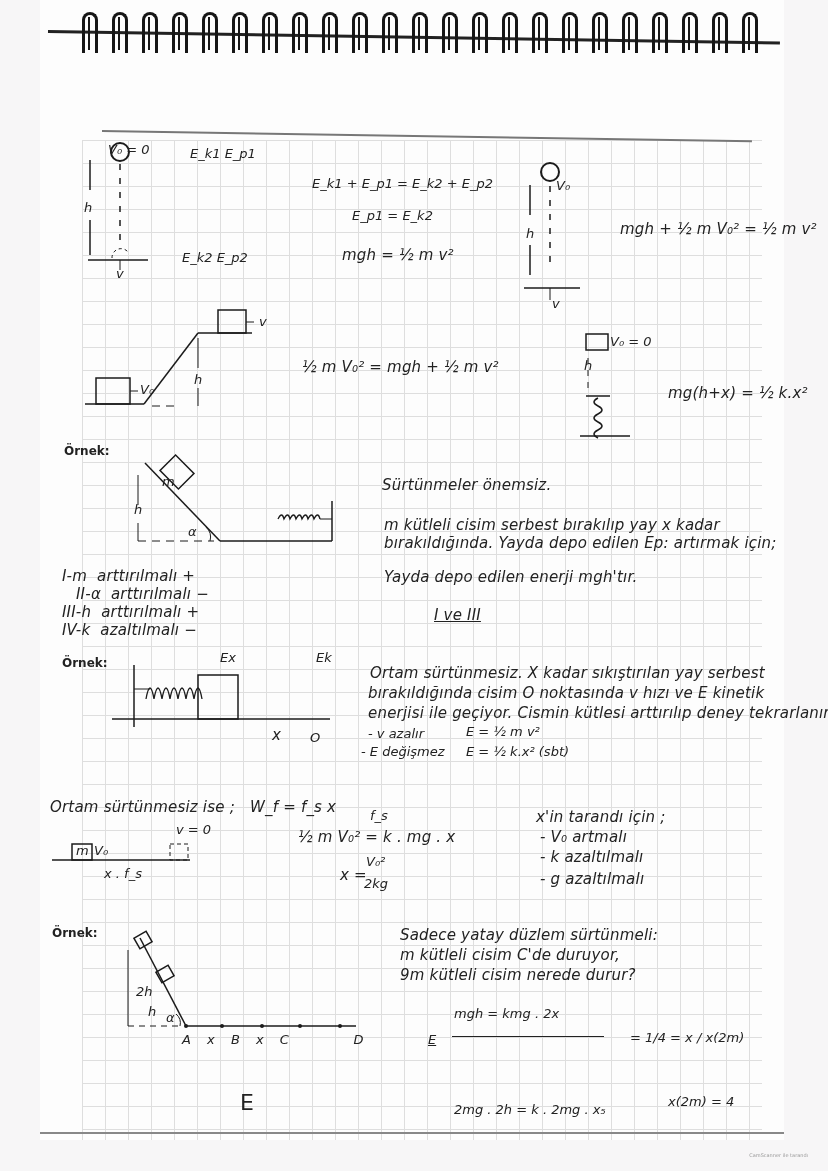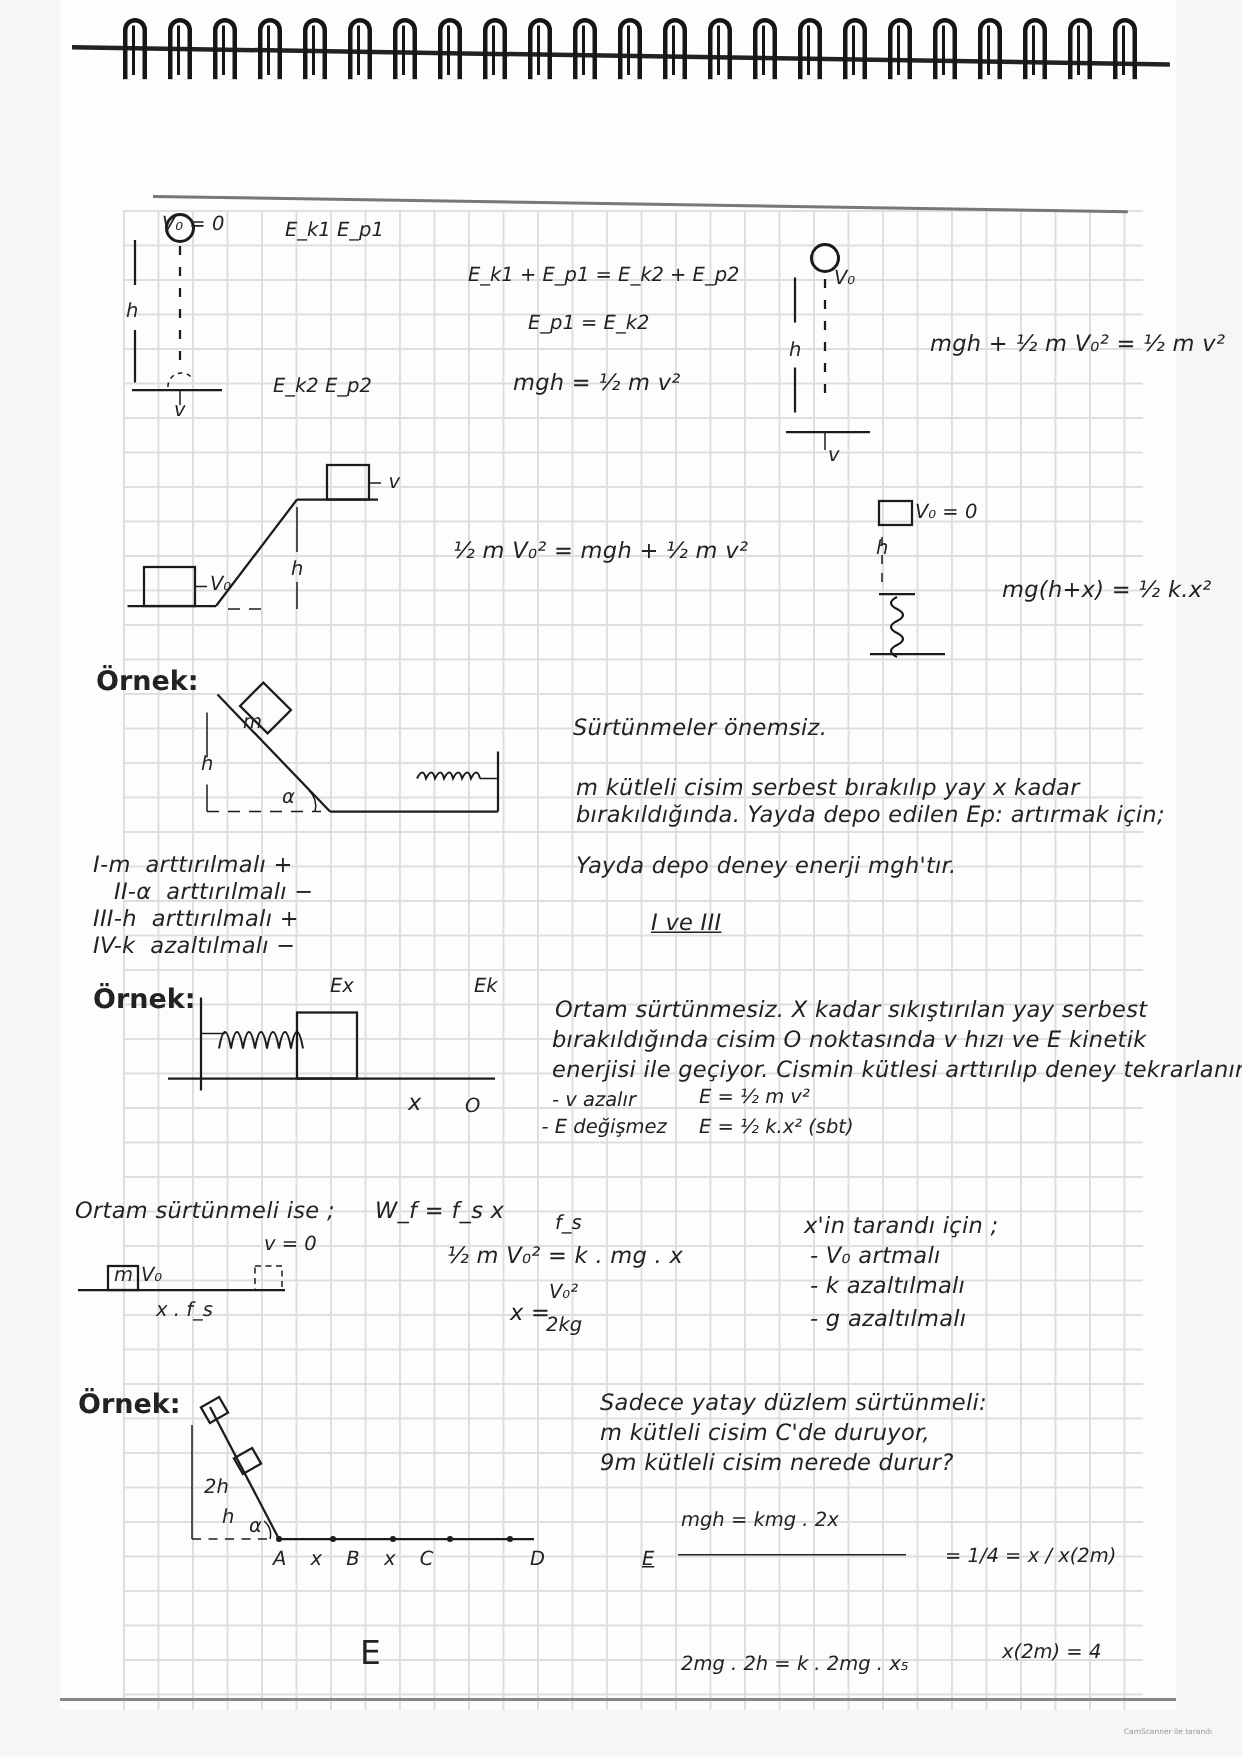--- a/index.html
+++ b/index.html
@@ -7,21 +7,21 @@
   .paper{position:absolute;left:40px;top:0;width:744px;height:1140px;background:#fdfdfd;}
   .grid{position:absolute;left:82px;top:140px;width:680px;height:1000px;
     background-image:linear-gradient(#d9d9d9 1px,transparent 1px),linear-gradient(90deg,#d9d9d9 1px,transparent 1px);
     background-size:23px 23px;opacity:.85;}
   .spiral-line{position:absolute;left:48px;top:30px;width:732px;height:3px;background:#222;transform:rotate(0.9deg);transform-origin:left;}
   .ring{position:absolute;top:12px;width:10px;height:38px;border:3px solid #161616;border-bottom:none;border-radius:9px 9px 0 0;}
   .ring::after{content:"";position:absolute;left:3px;top:2px;width:4px;height:33px;border-left:2px solid #161616;}
   .hand{position:absolute;font-family:"DejaVu Sans",sans-serif;font-style:italic;color:#222;white-space:nowrap;}
   .t{font-size:15px;letter-spacing:.2px;}
   .s{font-size:13px;}
-  .b{font-weight:bold;font-style:normal;font-size:18px;}
+  .b{font-weight:bold;font-style:normal;font-size:12px;}
   .footer{position:absolute;right:20px;top:1152px;font-size:5px;color:#999;}
   svg{position:absolute;overflow:visible;}
   .top-rule{position:absolute;left:102px;top:130px;width:650px;height:2px;background:#777;transform:rotate(.9deg);transform-origin:left;}
   .bottom-rule{position:absolute;left:40px;top:1132px;width:744px;height:2px;background:#888;}
   .underline{text-decoration:underline;}
 </style>
 </head>
 <body>
 
 <div class="paper"></div>
@@ -132,21 +132,21 @@
 <div>
   <div class="hand t" style="left:62px;top:567px"><span>I-</span><span>m</span>&nbsp;&nbsp;<span>arttırılmalı</span> <span>+</span></div>
   <div class="hand t" style="left:76px;top:585px"><span>II-</span><span>α</span>&nbsp;&nbsp;<span>arttırılmalı</span> <span>−</span></div>
   <div class="hand t" style="left:62px;top:603px"><span>III-</span><span>h</span>&nbsp;&nbsp;<span>arttırılmalı</span> <span>+</span></div>
   <div class="hand t" style="left:62px;top:621px"><span>IV-</span><span>k</span>&nbsp;&nbsp;<span>azaltılmalı</span> <span>−</span></div>
 </div>
 
 <span class="hand t" style="left:382px;top:476px">Sürtünmeler önemsiz.</span>
 <span class="hand t" style="left:384px;top:516px">m kütleli cisim serbest bırakılıp yay x kadar</span>
 <span class="hand t" style="left:384px;top:534px">bırakıldığında. Yayda depo edilen Ep: artırmak için;</span>
-<span class="hand t" style="left:384px;top:568px">Yayda depo deney enerji mgh'tır.</span>
+<span class="hand t" style="left:384px;top:568px">Yayda depo edilen enerji mgh'tır.</span>
 <span class="hand t underline" style="left:434px;top:606px">I ve III</span>
 
 <span class="hand b" style="left:62px;top:656px">Örnek:</span>
 <svg style="left:110px;top:655px" width="230" height="80">
   <line x1="24" y1="10" x2="24" y2="72" stroke="#1b1b1b" stroke-width="1.5"></line>
   <line x1="2" y1="64" x2="220" y2="64" stroke="#1b1b1b" stroke-width="1.5"></line>
   <line x1="24" y1="34" x2="40" y2="34" stroke="#1b1b1b"></line>
   <path d="M36 44 q4 -22 8 0 q4 -22 8 0 q4 -22 8 0 q4 -22 8 0 q4 -22 8 0 q4 -22 8 0 q4 -22 8 0" fill="none" stroke="#1b1b1b" stroke-width="1.3"></path>
   <rect x="88" y="20" width="40" height="44" fill="none" stroke="#1b1b1b" stroke-width="1.5"></rect>
 </svg>
@@ -156,21 +156,21 @@
 <span class="hand s" style="left:310px;top:730px">O</span>
 
 <span class="hand t" style="left:370px;top:664px">Ortam sürtünmesiz. X kadar sıkıştırılan yay serbest</span>
 <span class="hand t" style="left:368px;top:684px">bırakıldığında cisim O noktasında v hızı ve E kinetik</span>
 <span class="hand t" style="left:368px;top:704px">enerjisi ile geçiyor. Cismin kütlesi arttırılıp deney tekrarlanırsa</span>
 <span class="hand s" style="left:368px;top:726px">- v azalır</span>
 <span class="hand s" style="left:466px;top:724px">E = ½ m v²</span>
 <span class="hand s" style="left:361px;top:744px">- E değişmez</span>
 <span class="hand s" style="left:466px;top:744px">E = ½ k.x² (sbt)</span>
 
-<span class="hand t" style="left:50px;top:798px">Ortam sürtünmeli ise ;</span>
+<span class="hand t" style="left:50px;top:798px">Ortam sürtünmesiz ise ;</span>
 <span class="hand t" style="left:250px;top:798px">W_f = f_s x</span>
 <svg style="left:50px;top:836px" width="150" height="40">
   <line x1="2" y1="24" x2="140" y2="24" stroke="#1b1b1b" stroke-width="1.5"></line>
   <rect x="22" y="8" width="20" height="16" fill="none" stroke="#1b1b1b" stroke-width="1.5"></rect>
   <rect x="120" y="8" width="18" height="16" fill="none" stroke="#1b1b1b" stroke-dasharray="4,3"></rect>
 </svg>
 <span class="hand s" style="left:76px;top:843px">m</span>
 <span class="hand s" style="left:94px;top:843px">V₀</span>
 <span class="hand s" style="left:176px;top:822px">v = 0</span>
 <span class="hand s" style="left:104px;top:866px">x . f_s</span>

